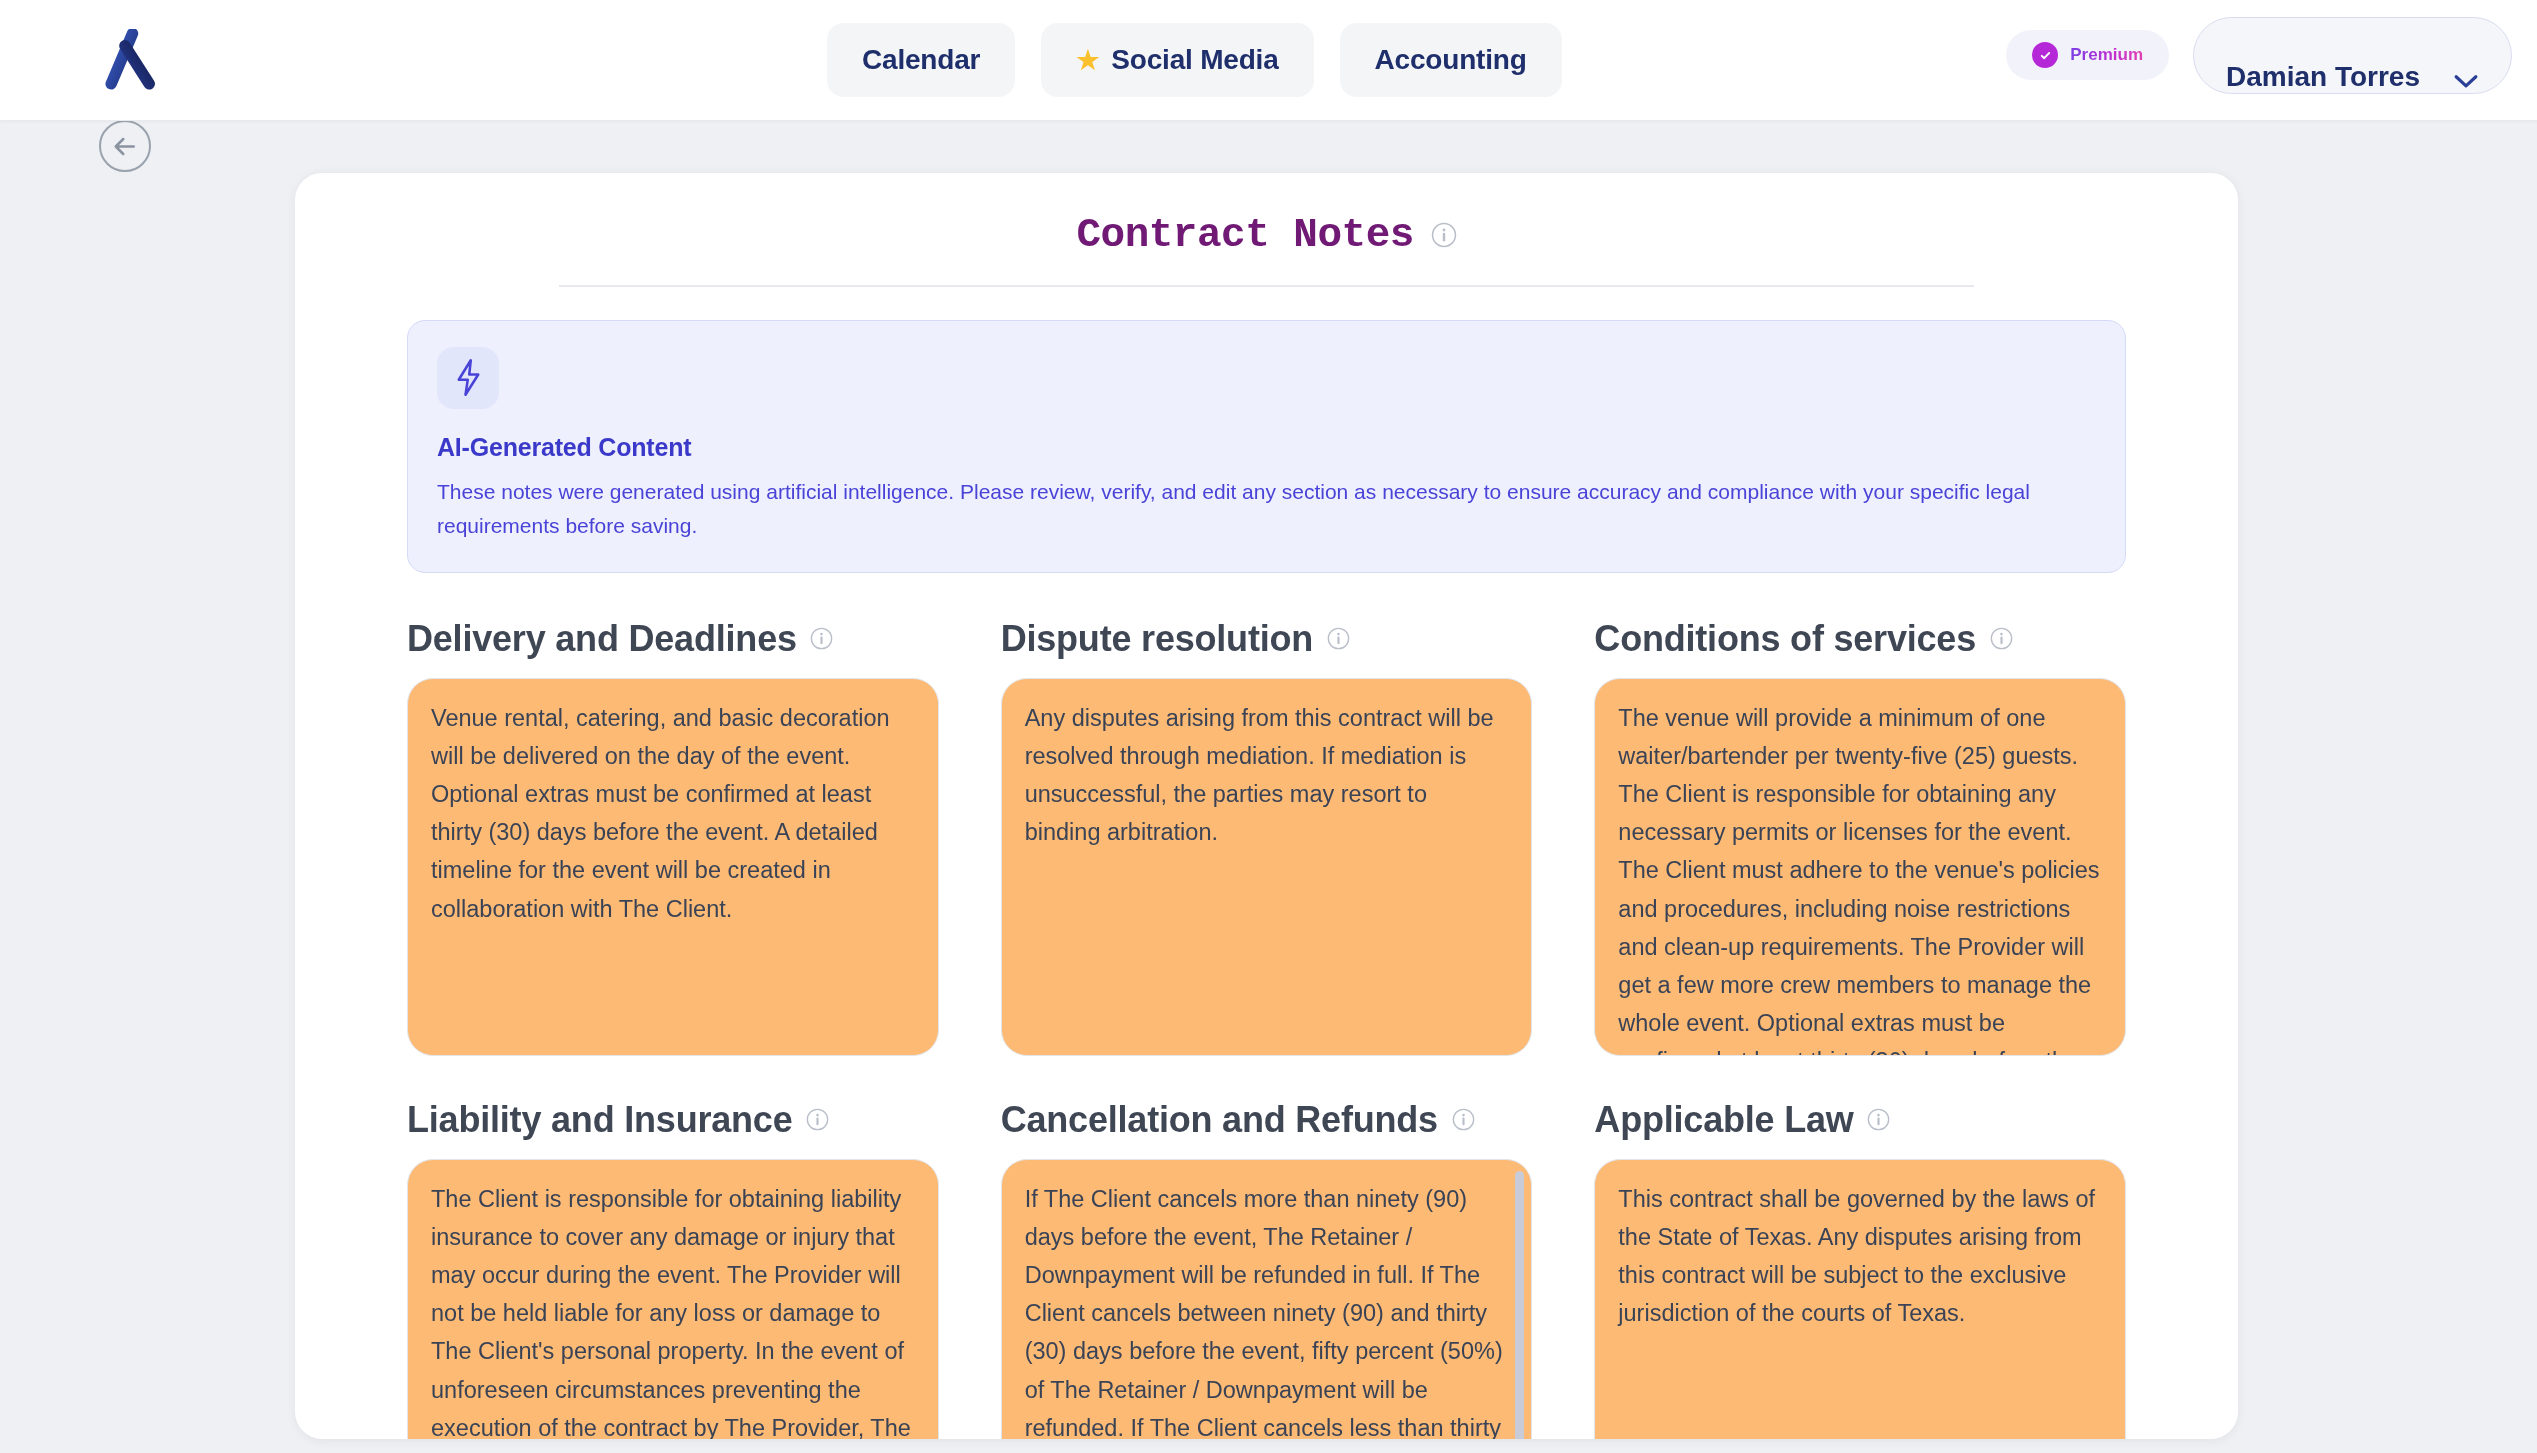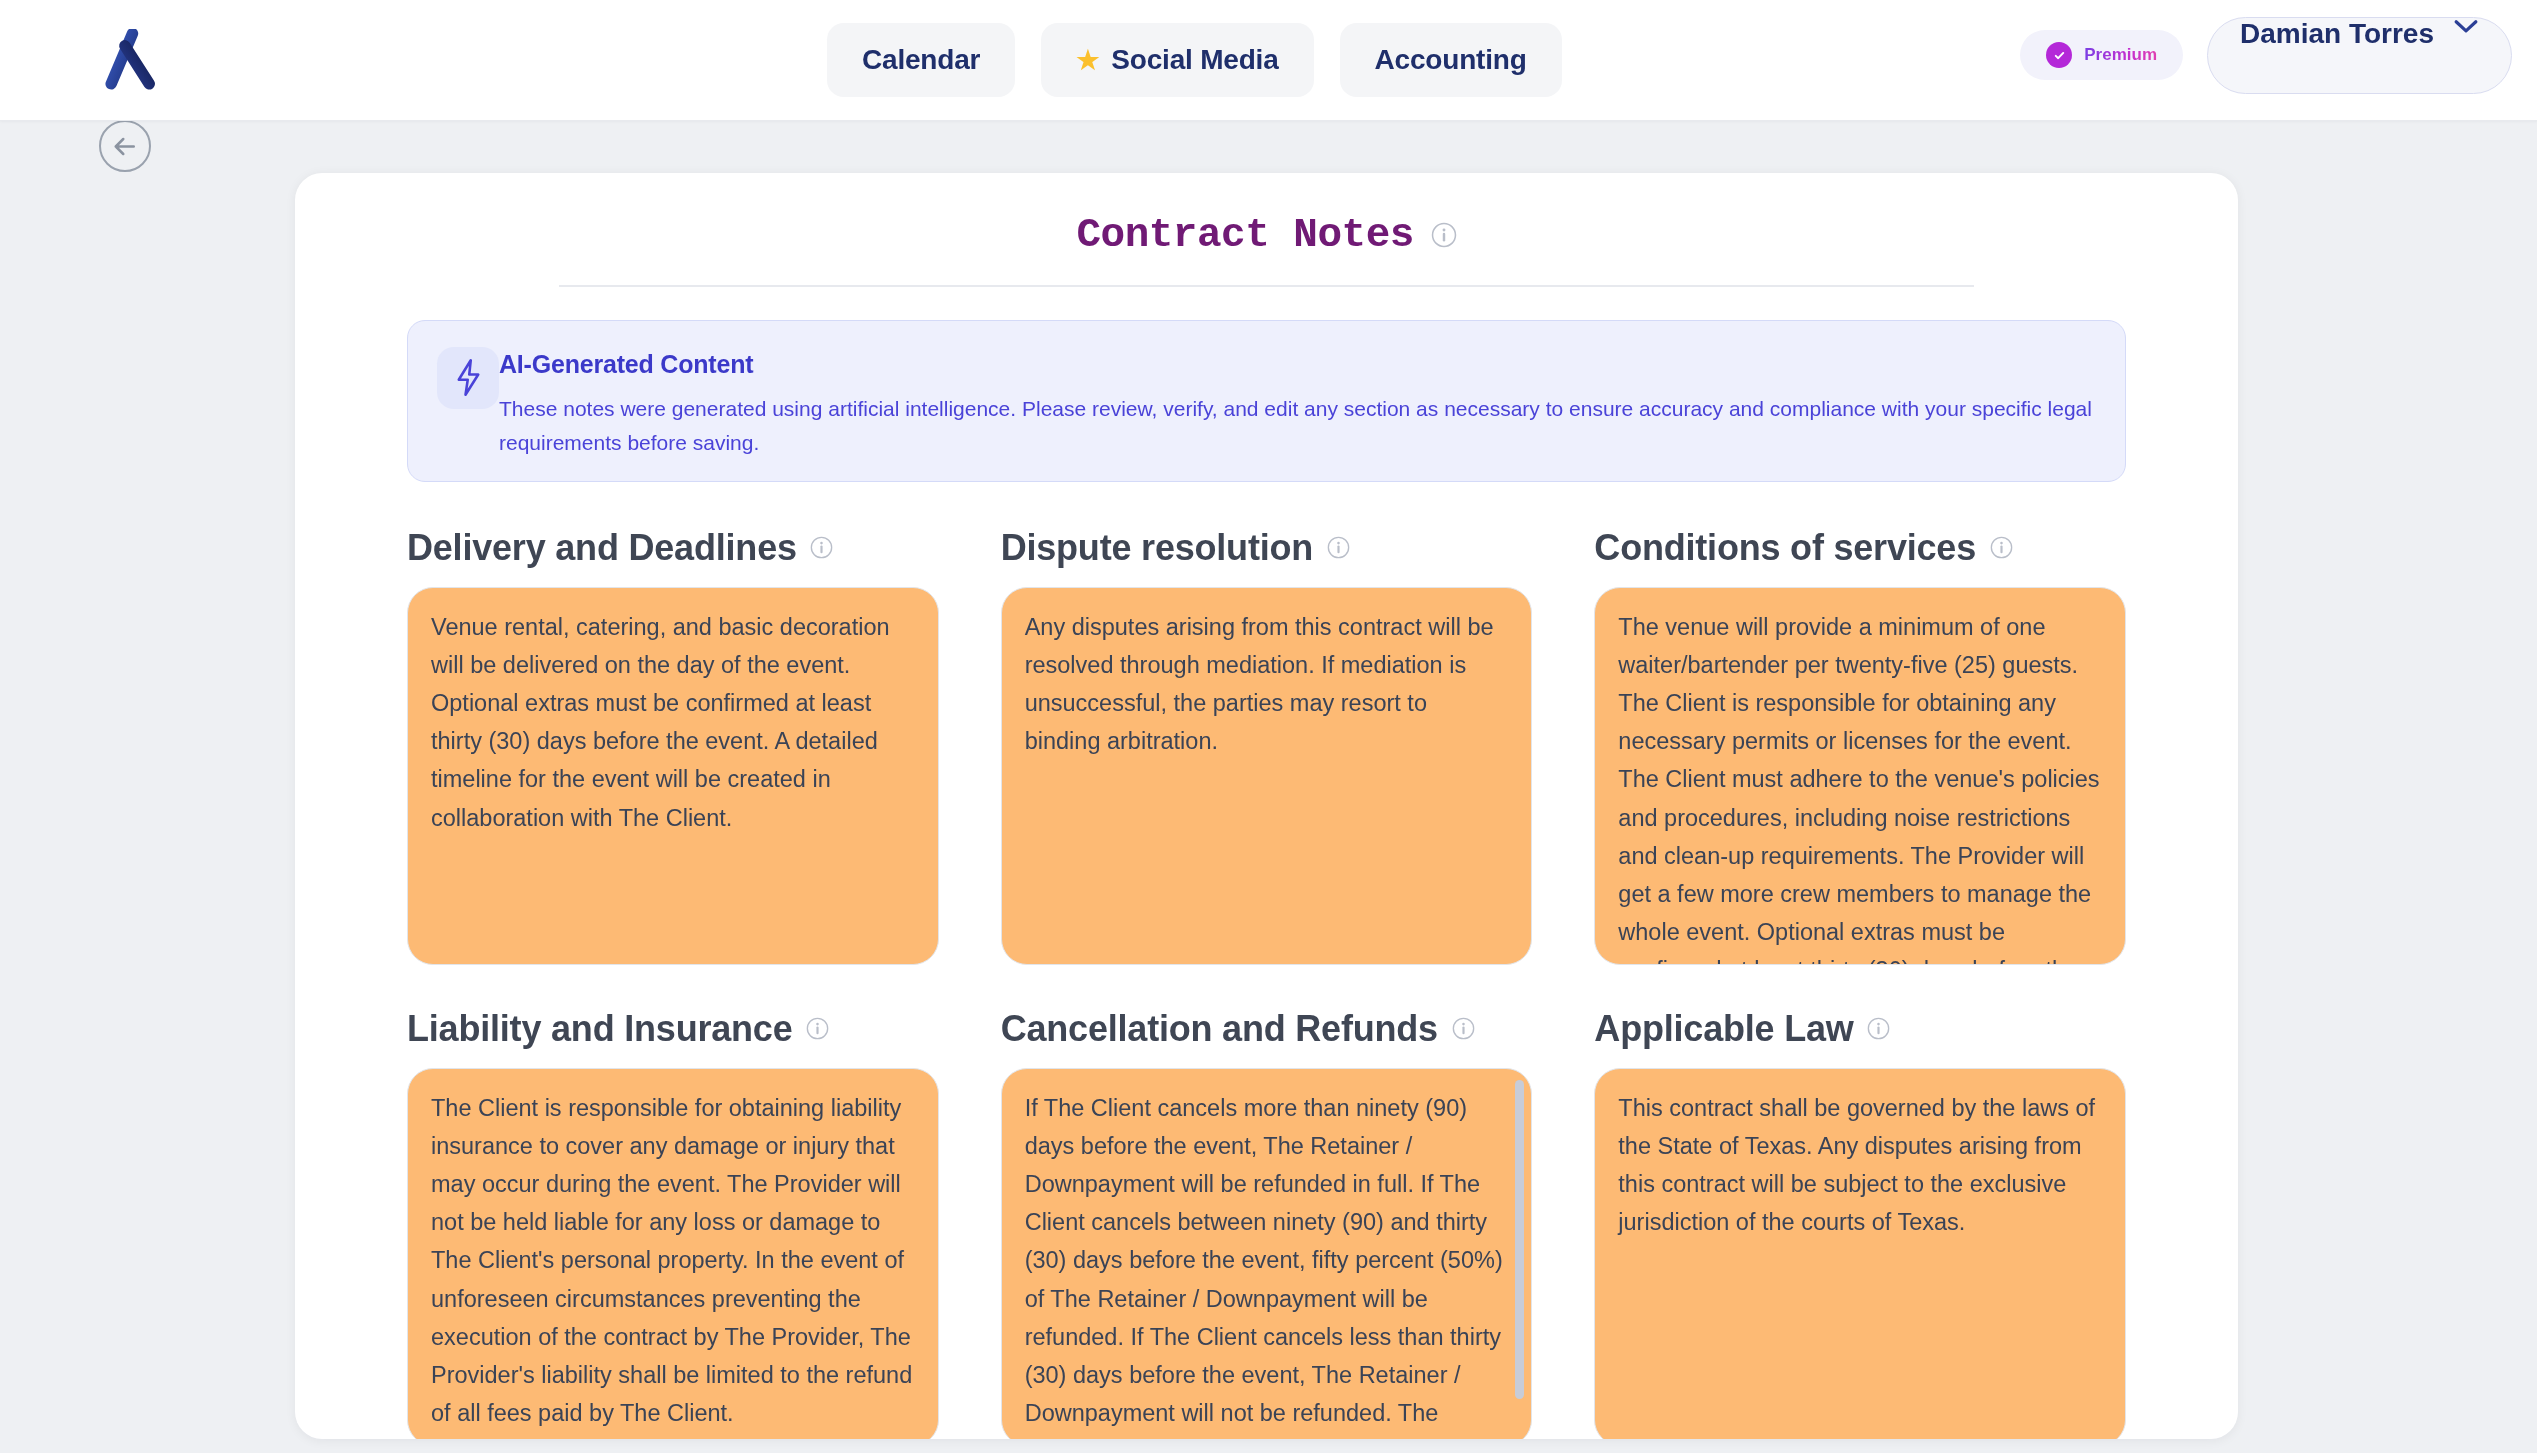--- a/index.html
+++ b/index.html
@@ -87,22 +87,22 @@
     font-weight: 700;
     background: linear-gradient(90deg,#7b3fe4 0%,#c22fd0 60%,#e040b0 100%);
     -webkit-background-clip: text;
     background-clip: text;
     color: transparent;
     white-space: nowrap;
   }
   .user-pill {
     height: 77px;
     display: flex;
-    align-items: flex-start;
-    gap: 19px;
+    align-items: flex-end;
+    gap: 33px;
     padding: 0 32px;
     border-radius: 758px;
     background: #f5f6fa;
     border: 0.8px solid #d9dcf0;
     cursor: pointer;
   }
   .user-name {
     font-size: 28px;
     font-weight: 700;
     color: #1f2f6b;
@@ -164,22 +164,24 @@
     height: 1.5px;
     background: #e7e9ee;
   }
 
   
   .ai-banner {
     margin: 33px 112px 0 112px;
     background: #eef0fd;
     border: 0.8px solid #d4daf8;
     border-radius: 18px;
-    padding: 26px 30px 21px 29px;
-    display: flex;
+    padding: 26px 30px 29px 29px;
+    display: flex;
+    gap: 21px;
+    flex-direction: column;
   }
   .ai-icon-box {
     width: 62px; height: 62px;
     flex: 0 0 auto;
     border-radius: 16.7px;
     background: #e2e6fb;
     display: flex; align-items: center; justify-content: center;
   }
   .ai-text-col { padding-top: 3px; }
   .ai-title {

